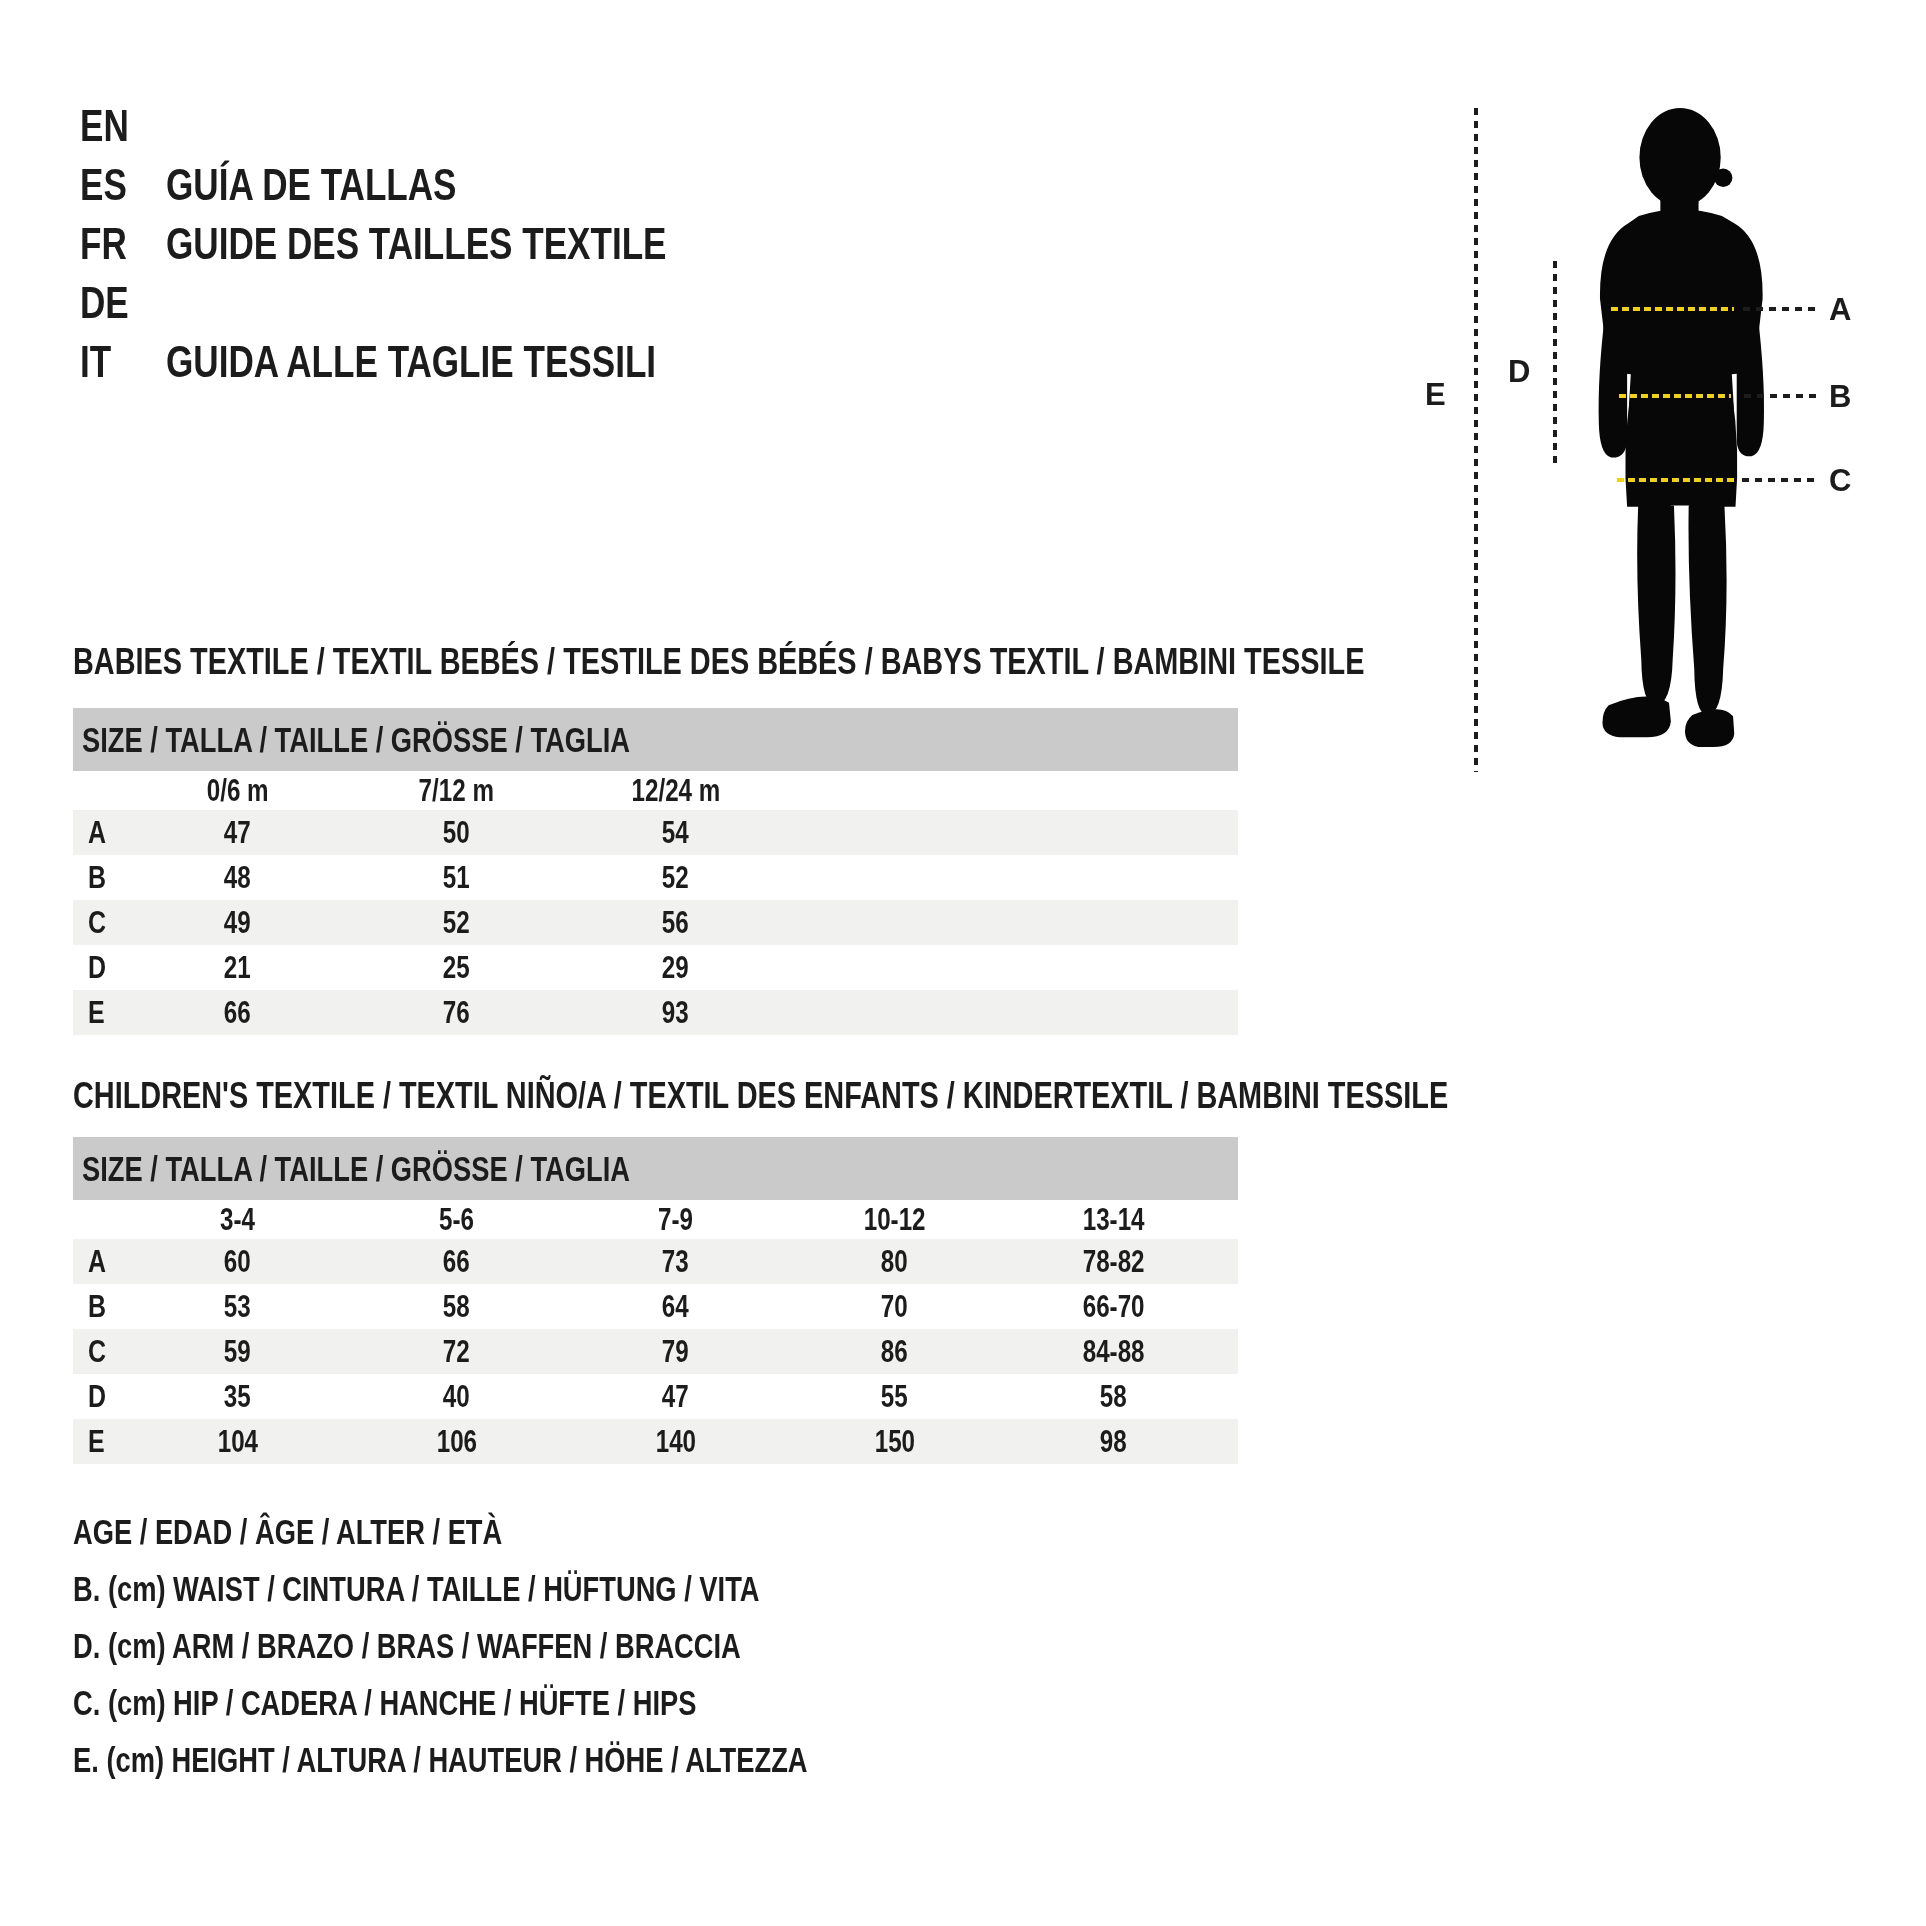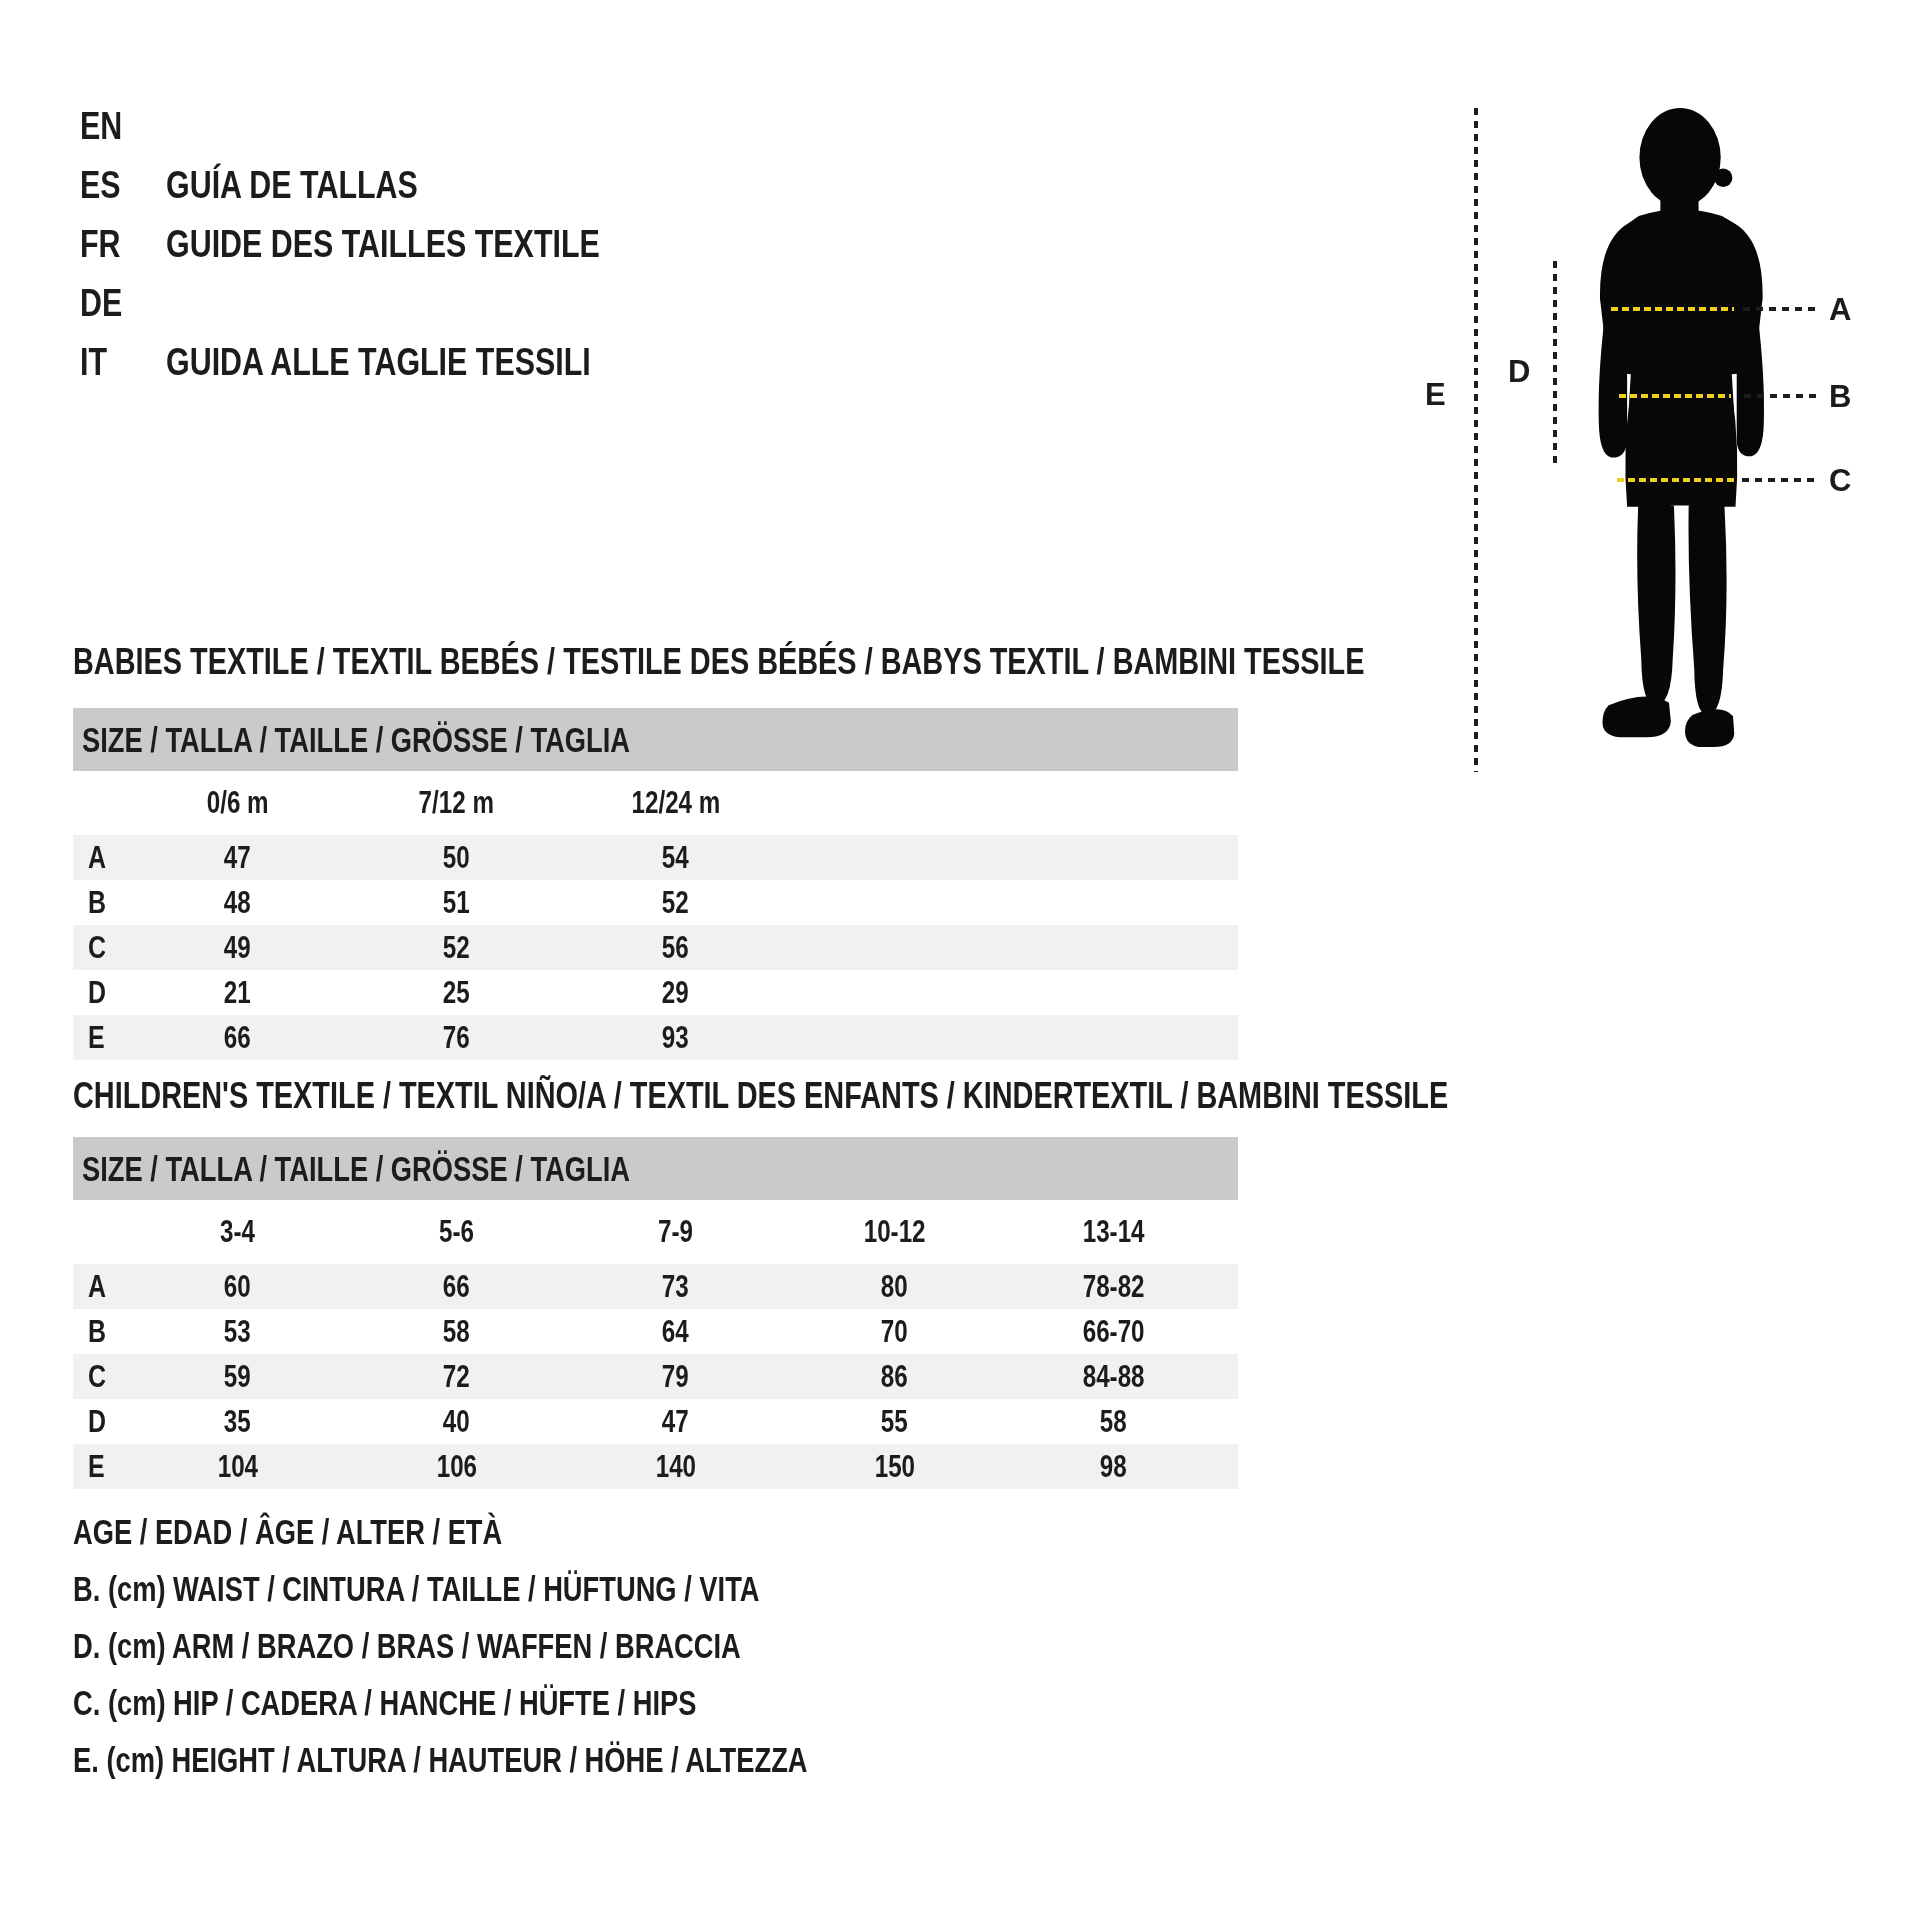--- a/index.html
+++ b/index.html
@@ -18,34 +18,34 @@
   }
   #canvas{position:absolute;inset:0;background:#fff;}
 
   
   .c{display:inline-block;transform:scaleX(0.78);transform-origin:0 50%;white-space:nowrap;font-weight:700;letter-spacing:0;}
   .ctr{text-align:center;}
   .ctr .c{transform-origin:50% 50%;}
 
   
   .langs{position:absolute;left:80px;top:96px;}
-  .lang-row{display:flex;align-items:center;height:59px;font-size:39px;}
+  .lang-row{display:flex;align-items:center;height:59px;font-size:45px;}
   .lang-code{width:86px;flex:0 0 86px;}
   
   .sect{position:absolute;left:73px;font-size:37px;font-weight:700;line-height:41px;}
   .sect-babies{top:641px;}
   .sect-children{top:1075px;}
 
   
   .size-table{position:absolute;left:73px;width:1165px;}
   .t-babies{top:708px;}
   .t-children{top:1137px;}
   .size-bar{height:63px;background:var(--bar);display:flex;align-items:center;padding-left:8.6px;font-size:35px;}
   .grid{display:grid;grid-template-columns:55px repeat(5,219px) 1fr;align-items:center;}
-  .hdr-row{height:64px;font-size:31px;}
+  .hdr-row{height:39px;font-size:31px;}
   .data-row{height:45px;font-size:31px;}
   .data-row.striped{background:var(--stripe);}
   .row-label{padding-left:15px;font-size:32px;}
   .cell{text-align:center;}
 
   
   .legend{position:absolute;left:73px;top:1512px;}
   .legend-row{display:flex;align-items:flex-start;height:57px;font-size:35px;}
 
   

